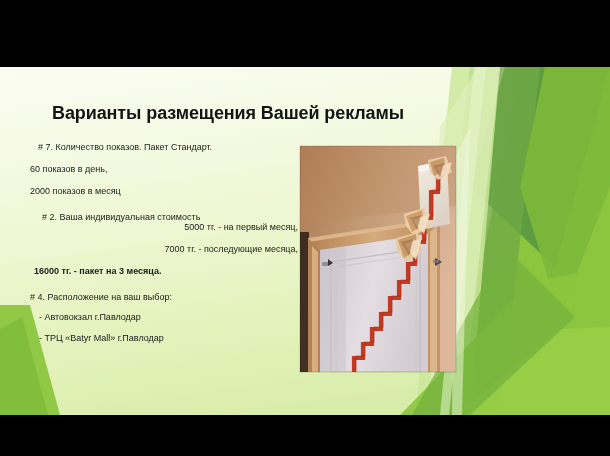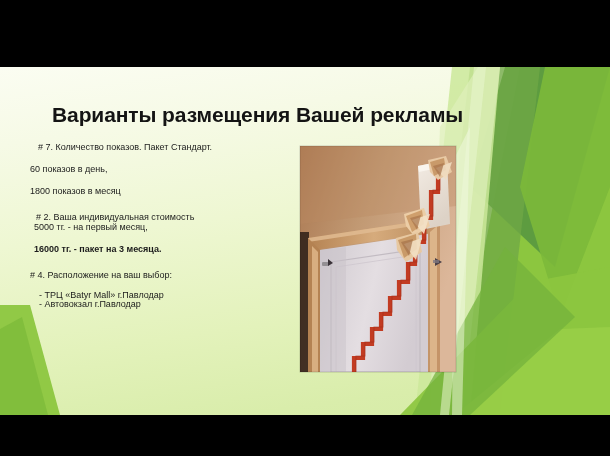--- a/index.html
+++ b/index.html
@@ -37,21 +37,21 @@
     top: 0; left: 0;
     width: 610px; height: 348px;
     pointer-events: none;
   }
 
   
   #title {
     position: absolute;
     left: 52px; top: 36px;
     width: 420px;
-    font-size: 21px;
+    font-size: 18px;
     font-weight: bold;
     color: #141414;
     letter-spacing: -0.1px;
     white-space: nowrap;
   }
 
   
   #body-text {
     position: absolute;
     left: 30px; top: 76px;
@@ -66,23 +66,23 @@
     white-space: nowrap;
   }
   .blk { margin-bottom: 0; }
   .gap-lg { height: 17px; }
 
   .l-0  { margin-left: 8px;  margin-bottom: 13px; }
   .l-a  { margin-left: 0px;  margin-bottom: 13px; }
   .l-b  { margin-left: 0px;  margin-bottom: 13px; }
   .l-c  { margin-left: 0px;  margin-bottom: 0px; }
 
-  .p-head  { margin-left: 6px;  margin-bottom: 1px; }
+  .p-head  { margin-left: 12px;  margin-bottom: 1px; }
   .p-head2 { margin-left: 0px;  margin-bottom: 10px; }
-  .p-item  { margin-left: 4px;  margin-bottom: 13px; }
+  .p-item  { margin-left: 4px;  margin-bottom: 13px; text-align: right; }
   .p-item-last { margin-left: 4px; margin-bottom: 0px; font-weight: bold; }
 
   .s-head { margin-left: 0px; margin-bottom: 11px; }
   .s-item { margin-left: 9px; margin-bottom: 12px; }
   .s-item-last { margin-left: 9px; margin-bottom: 0; }
 
   
   #photo {
     position: absolute;
     left: 300px; top: 79px;
@@ -126,37 +126,38 @@
       <polygon points="0,262 22,250 48,348 0,348" fill="#7cb93a" opacity="0.75"></polygon>
     </svg>
 
     <div id="title">Варианты размещения Вашей рекламы</div>
 
     <div id="body-text">
 
       <div class="blk">
         <div class="tline l-0"># 7.  Количество показов. Пакет Стандарт.</div>
         <div class="tline l-a">60 показов в день,</div>
-        <div class="tline l-c">1800 показов в месяц</div>
+        <div class="tline l-c">2000 показов в месяц</div>
       </div>
 
       <div class="gap-lg"></div>
 
       <div class="blk">
         <div class="tline p-head"># 2.  Ваша индивидуальная стоимость</div>
         <div class="tline p-item">5000 тг.  - на первый месяц,</div>
+        <div class="tline p-item">7000 тг.  - последующие месяца,</div>
         <div class="tline p-item-last">16000 тг.  - пакет на 3 месяца.</div>
       </div>
 
       <div class="gap-lg"></div>
 
       <div class="blk">
         <div class="tline s-head"># 4.  Расположение на ваш выбор:</div>
+        <div class="tline s-item">- Автовокзал г.Павлодар</div>
         <div class="tline s-item-last">- ТРЦ «Batyr Mall» г.Павлодар</div>
-        <div class="tline s-item">- Автовокзал г.Павлодар</div>
       </div>
 
     </div>
 
     <div id="photo">
       <svg width="156" height="226" viewBox="0 0 156 226">
         <defs>
           <linearGradient id="wallG" x1="0" y1="0" x2="1" y2="0.5">
             <stat></stat>
             <stop offset="0%" stop-color="#a9764f"></stop>

